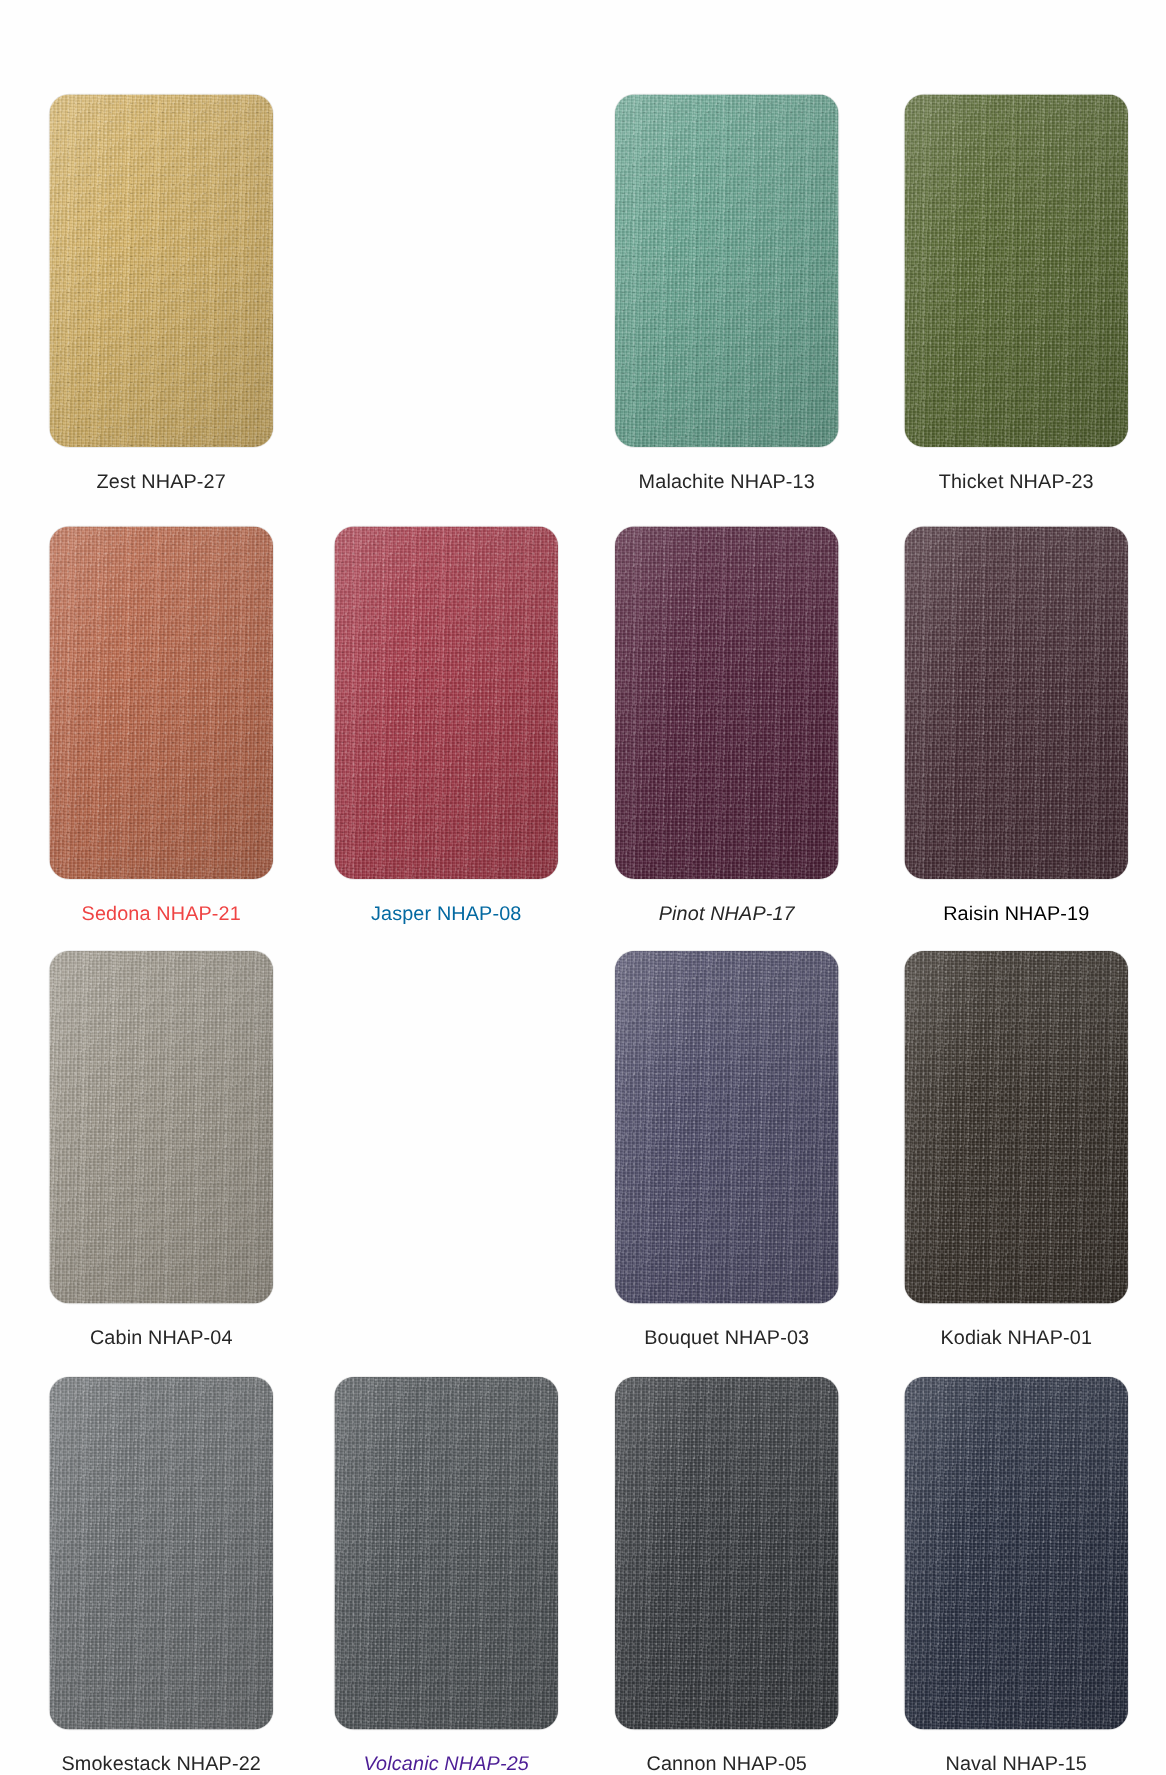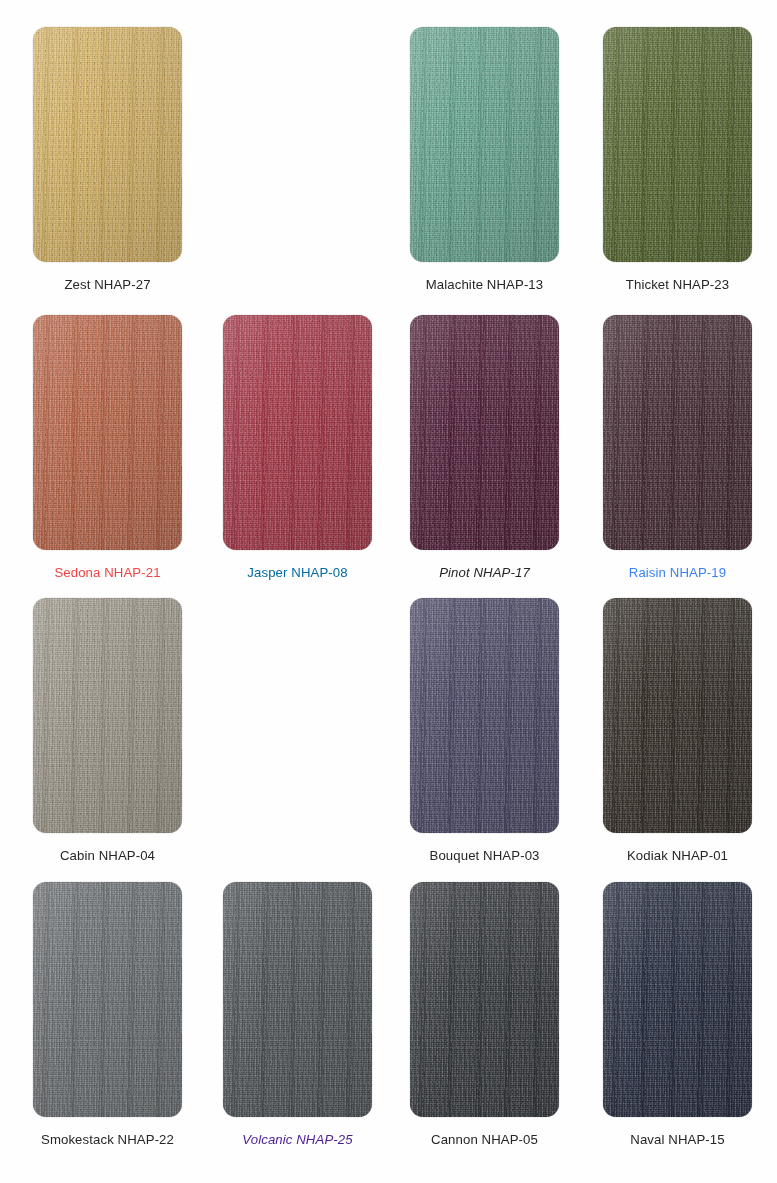--- a/index.html
+++ b/index.html
@@ -24,20 +24,21 @@
   .swatch-grid {
     position: absolute;
     left: 0;
     top: 0;
     width: 777px;
     height: 1183px;
   }
   .swatch-cell {
     position: absolute;
     width: 190px;
+    margin-top: 36px;
   }
   .swatch-chip {
     position: relative;
     width: 149px;
     height: 235px;
     border-radius: 13px;
     overflow: hidden;
     box-shadow: 0 0 0 0.5px rgba(0,0,0,0.10);
   }
   .swatch-chip .tex-base {
@@ -155,21 +156,21 @@
         </div>
         <div class="swatch-label" style="color: rgb(38, 38, 38);">Pinot NHAP-17</div>
       </div>
       <div class="swatch-cell" style="left: 603px; top: 315px;">
         <div class="swatch-chip">
           <div class="tex-base" style="background: rgb(74, 48, 57);"></div>
           <div class="tex-weave"></div>
           <div class="tex-speck"></div>
           <div class="tex-shade"></div>
         </div>
-        <div class="swatch-label" style="color: #3b82f6;">Raisin NHAP-19</div>
+        <div class="swatch-label" style="color: #000000;">Raisin NHAP-19</div>
       </div>
       <div class="swatch-cell" style="left: 33px; top: 598px;">
         <div class="swatch-chip">
           <div class="tex-base" style="background: rgb(160, 154, 142);"></div>
           <div class="tex-weave"></div>
           <div class="tex-speck"></div>
           <div class="tex-shade"></div>
         </div>
         <div class="swatch-label" style="color: rgb(38, 38, 38);">Cabin NHAP-04</div>
       </div>

